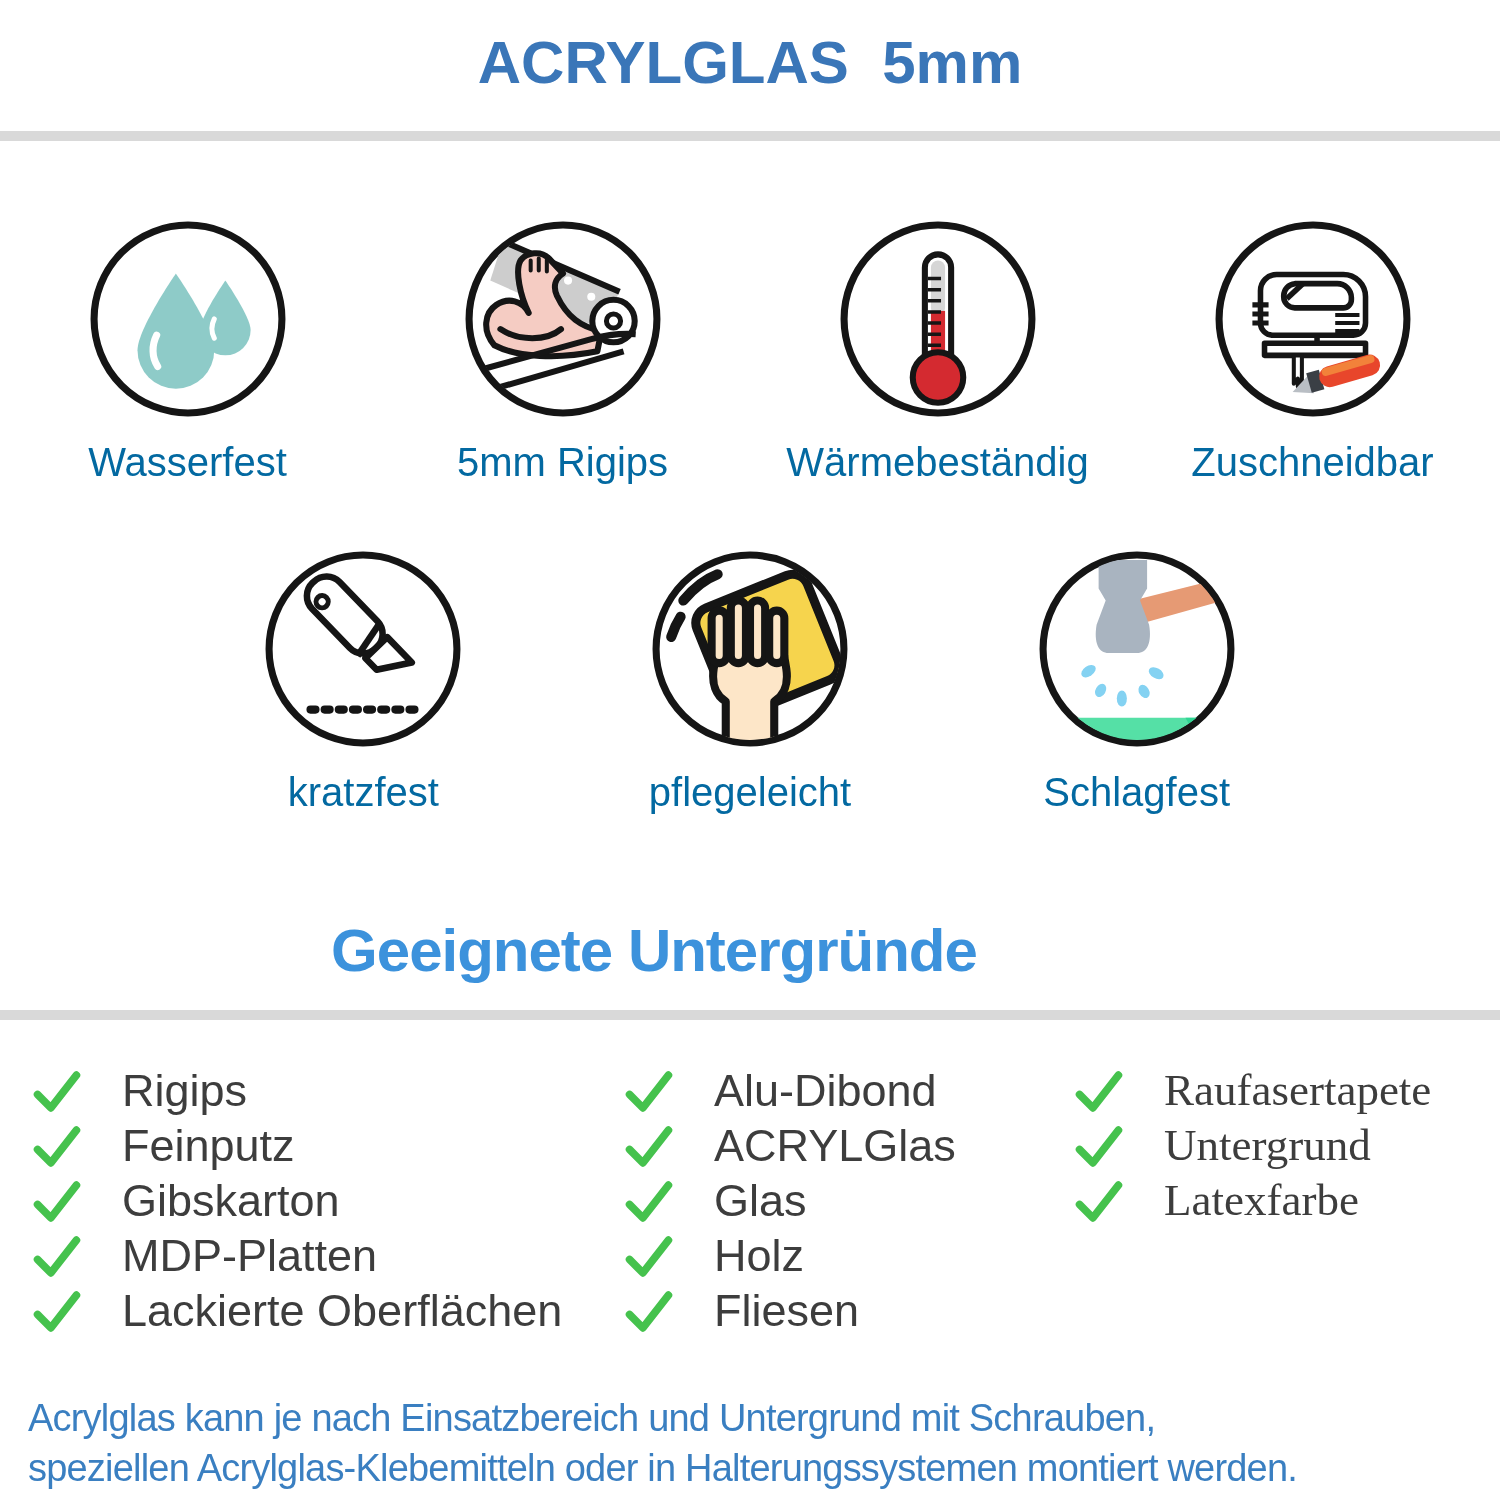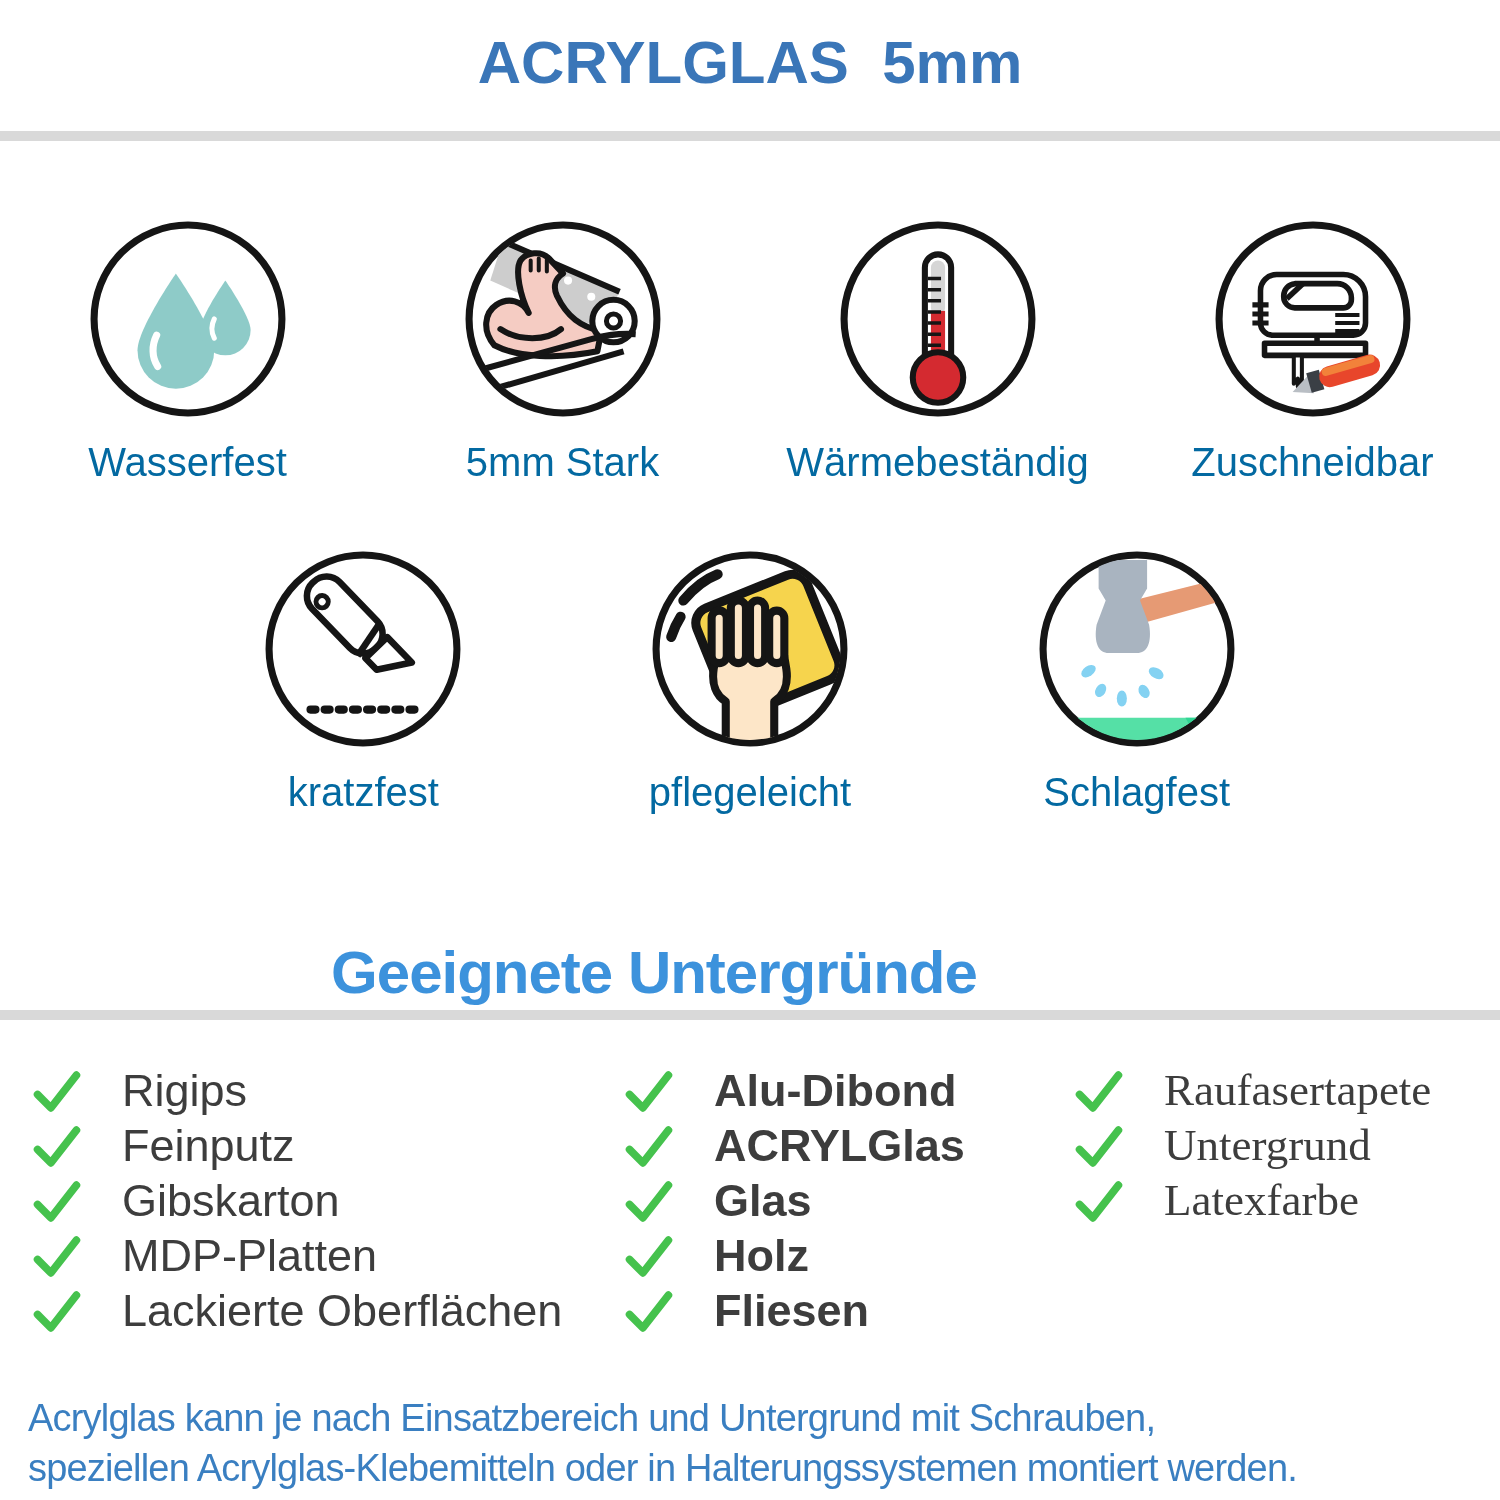--- a/index.html
+++ b/index.html
@@ -26,29 +26,29 @@
   .row2{top:548px;left:170px;width:1160px;}
   .feature{flex:1;display:flex;flex-direction:column;align-items:center;}
   .circle-icon{width:202px;height:202px;display:block;}
   .circle-icon svg{width:202px;height:202px;display:block;}
   .feature-label{
     margin-top:20px;font-size:40px;color:#0369a1;
     text-align:center;line-height:44px;
   }
 
   .subheading{
-    position:absolute;top:933px;left:0;width:1308px;margin:0;
+    position:absolute;top:911px;left:0;width:1308px;margin:0;
     text-align:center;font-size:60px;font-weight:bold;
     color:#3c92dc;letter-spacing:-1px;line-height:80px;
   }
 
   .checklist{position:absolute;top:0;left:0;}
   .check-col{position:absolute;top:1063px;}
   .col1{left:30px;}
-  .col2{left:622px;font-weight:bold;}
+  .col2{left:622px;}
   .col3{left:1072px;font-family:Liberation Serif, serif;}
   .check-item{display:flex;align-items:center;height:55px;gap:38px;}
   .check-item svg{width:54px;height:46px;flex:none;}
   .check-label{font-size:45px;color:#3d3d3d;white-space:nowrap;line-height:55px;}
 
   .footer-note{
     position:absolute;left:28px;top:1393px;width:1460px;
     font-size:38px;line-height:50px;letter-spacing:-0.8px;
     color:#3a7fc1;
   }
@@ -94,21 +94,21 @@
             <path d="M58,42 C64,34 78,32 86,40 L100,55 C92,60 90,68 94,77 C104,98 118,108 138,112 L134,132 C95,140 55,138 32,126 C20,112 22,94 34,86 C46,78 60,82 66,94 C58,78 52,52 58,42 Z" fill="#f5ccc3" stroke="#151515" stroke-width="6" stroke-linejoin="round"></path>
             <path d="M68,42 v10 M76,40 v12 M84,41 v12" stroke="#151515" stroke-width="4" fill="none" stroke-linecap="round"></path>
             <path d="M38,110 C56,122 84,122 98,110" stroke="#151515" stroke-width="6" fill="none" stroke-linecap="round"></path>
             <circle cx="150" cy="102" r="21" fill="#fff" stroke="#151515" stroke-width="6"></circle>
             <circle cx="150" cy="102" r="7" fill="none" stroke="#151515" stroke-width="5"></circle>
             <path d="M12,152 L128,120 C142,116 158,114 172,115" fill="none" stroke="#151515" stroke-width="6"></path>
             <path d="M8,176 L160,132" fill="none" stroke="#151515" stroke-width="6"></path>
           </g>
         </svg>
       </span>
-      <span class="feature-label">5mm Stark</span>
+      <span class="feature-label">5mm Rigips</span>
     </div>
 
     <div class="feature">
       <span class="circle-icon">
         <svg viewBox="0 0 200 200">
           <circle cx="100" cy="100" r="93" fill="#fff" stroke="#151515" stroke-width="7"></circle>
           <rect x="87" y="36" width="26" height="114" rx="13" fill="#fff" stroke="#151515" stroke-width="6"></rect>
           <rect x="93" y="42" width="14" height="54" rx="7" fill="#d6d6d6"></rect>
           <rect x="93" y="92" width="14" height="58" fill="#d42a30"></rect>
           <path d="M90,60 h13 M90,71 h13 M90,82 h13 M90,93 h13 M90,104 h13 M90,115 h13 M90,126 h13 M90,137 h13" stroke="#151515" stroke-width="3.5"></path>

